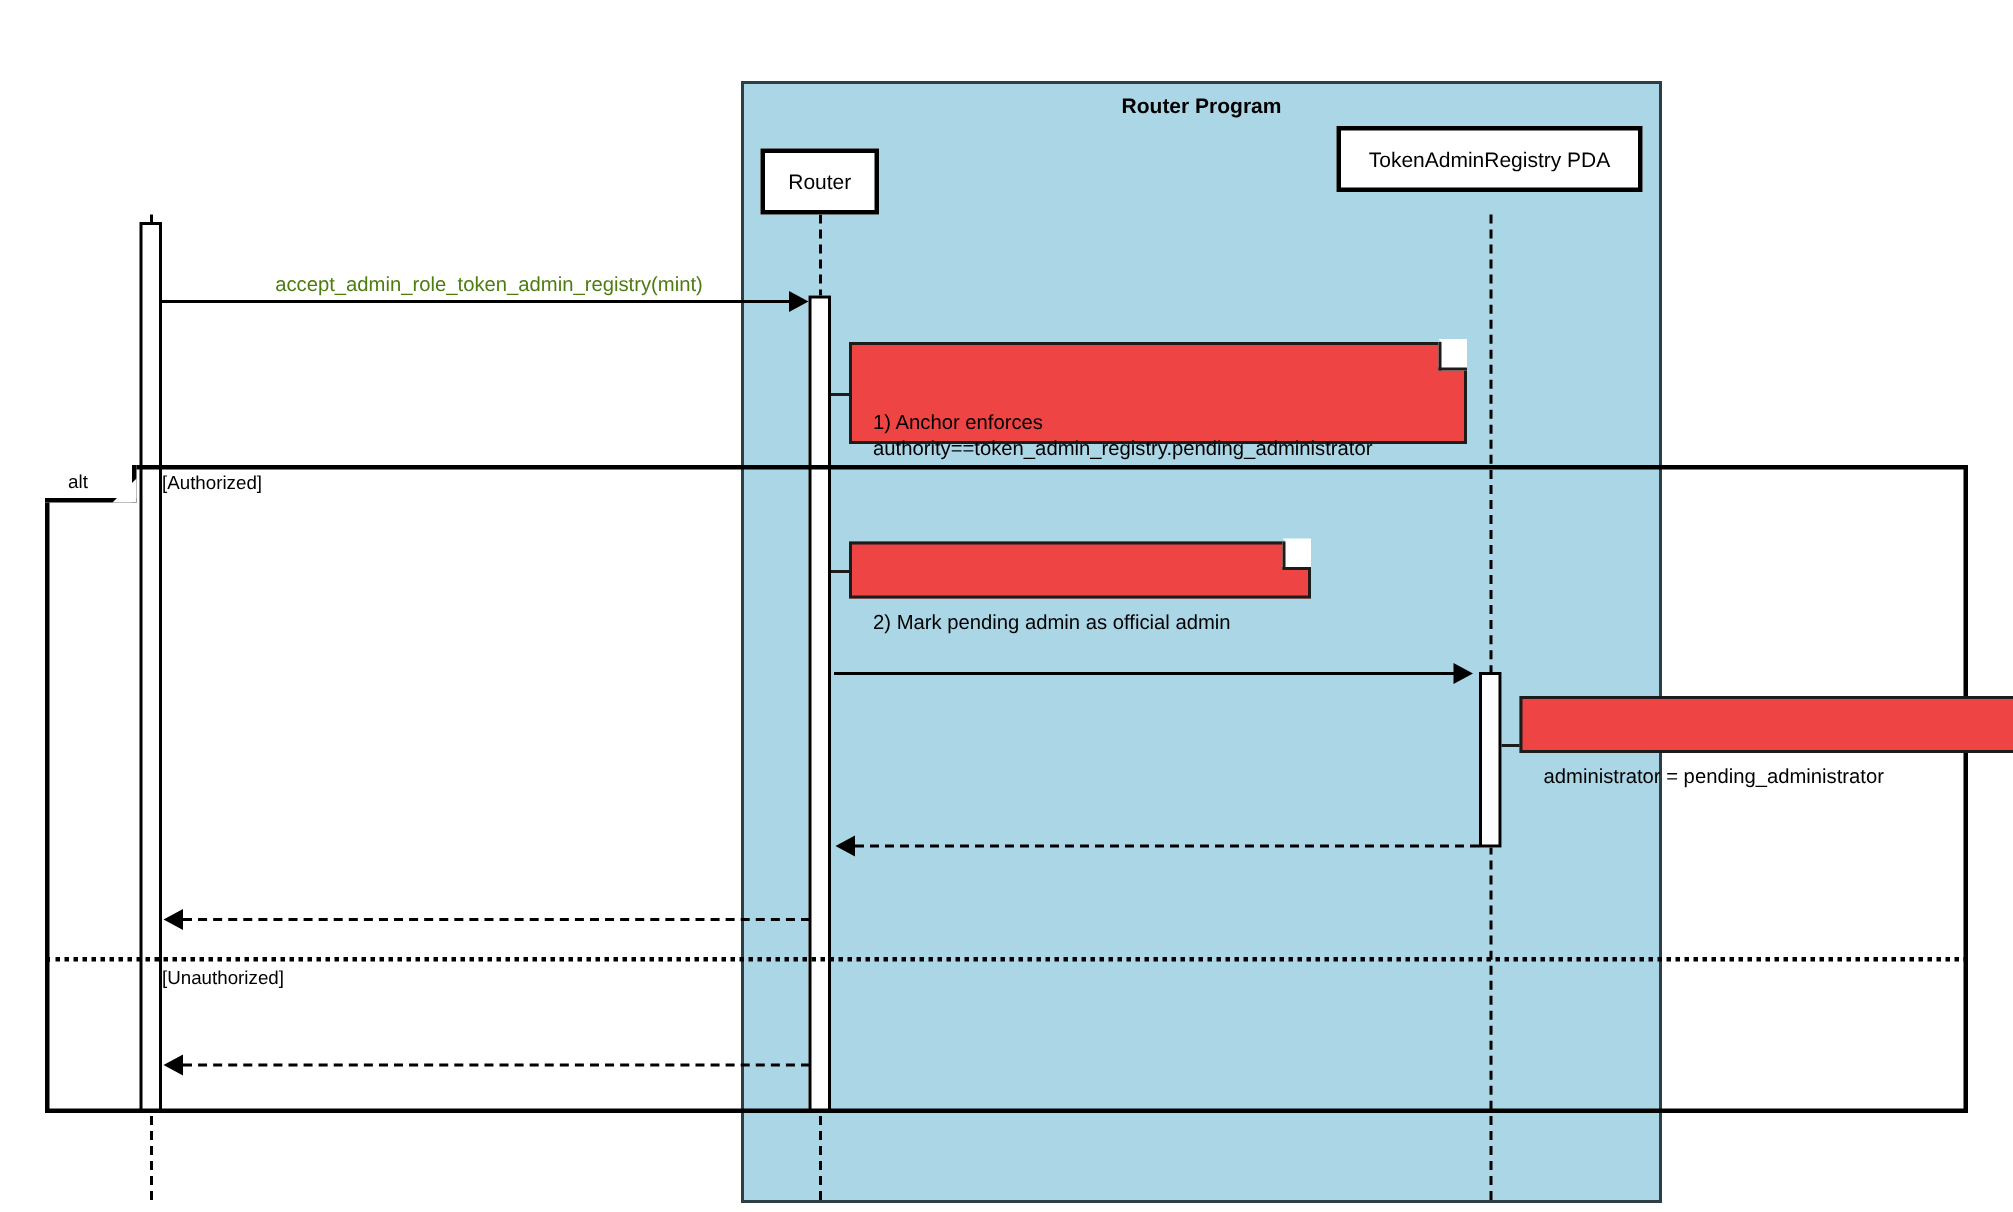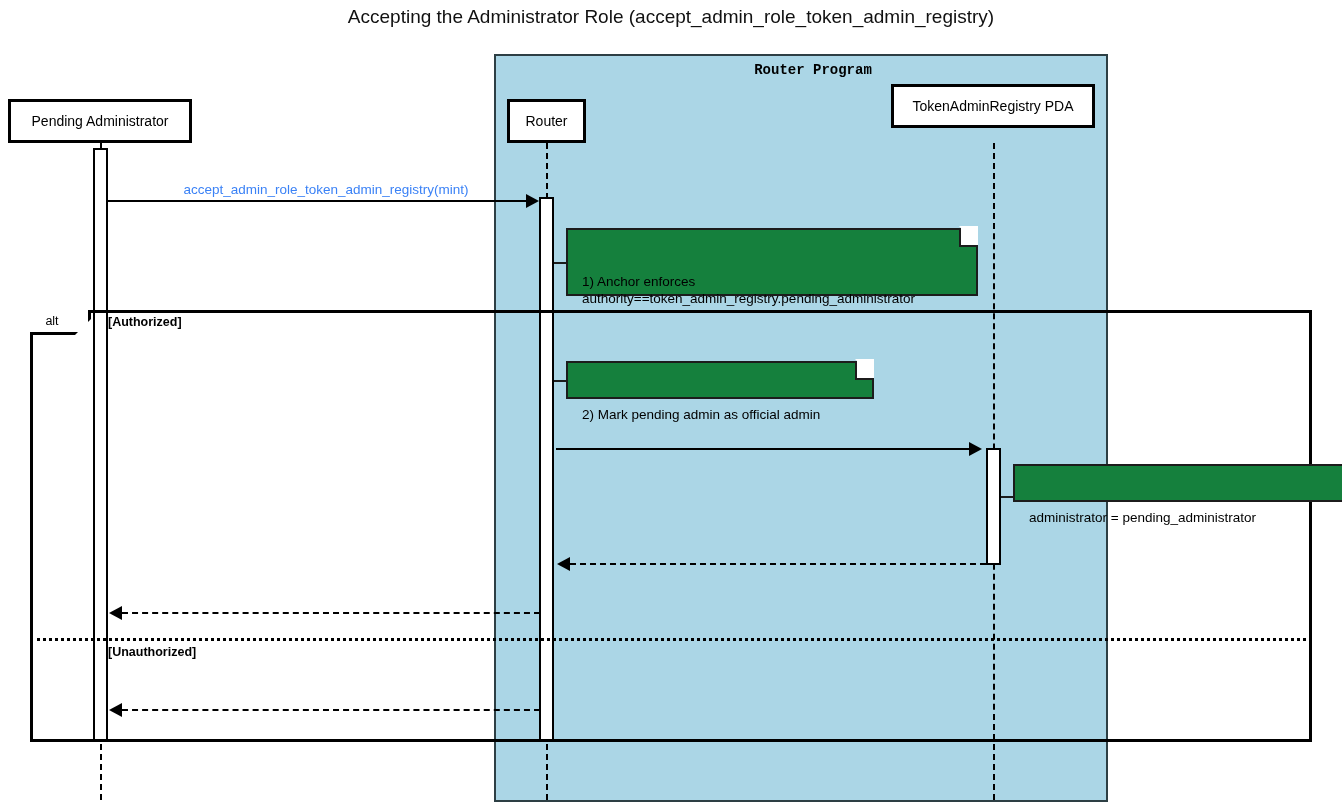--- a/index.html
+++ b/index.html
@@ -33,29 +33,28 @@
 
   
   .group-box {
     position: absolute;
     box-sizing: border-box;
     background: #abd6e6;
     border: 2px solid #2d3f44;
   }
   .group-title {
     position: absolute;
-    left: 12px;
+    left: 0;
     top: 6px;
     width: 100%;
     text-align: center;
     font-size: 14px;
     font-weight: bold;
     color: #000;
     white-space: nowrap;
-    font-family: Liberation Mono, monospace;
   }
 
   
   .participant {
     position: absolute;
     box-sizing: border-box;
     background: #ffffff;
     border: 3px solid #000000;
     display: flex;
     align-items: center;
@@ -99,31 +98,31 @@
   .arrow-left {
     position: absolute;
     width: 0; height: 0;
     border-top: 7px solid transparent;
     border-bottom: 7px solid transparent;
     border-right: 13px solid #000000;
   }
   .msg-label {
     position: absolute;
     font-size: 13.5px;
-    color: #3b82f6;
+    color: #4d7c0f;
     white-space: nowrap;
     text-align: center;
     background: transparent;
   }
 
   
   .note {
     position: absolute;
     box-sizing: border-box;
-    background: #15803d;
+    background: #ef4444;
     border: 2px solid #1c1c1c;
     font-size: 13.5px;
     color: #000;
     line-height: 1.32;
     padding: 7px 24px 7px 14px;
     white-space: pre-line;
   }
   .note .fold {
     position: absolute;
     top: -2px;
@@ -175,48 +174,44 @@
     position: absolute;
     right: -3px;
     bottom: -3px;
     width: 0; height: 0;
     border-bottom: 16px solid #ffffff;
     border-left: 16px solid transparent;
   }
   .frag-guard {
     position: absolute;
     font-size: 12.5px;
-    font-weight: bold;
+    font-weight: normal;
     color: #000;
     white-space: nowrap;
   }
   .frag-divider {
     position: absolute;
     height: 0;
     border-top: 3px dotted #000000;
   }
 </style>
 </head>
 <body>
 
 <div id="canvas">
 
-  <div class="diagram-title">Accepting the Administrator Role (accept_admin_role_token_admin_registry)</div>
 
   <div class="group-box" style="left:494px; top:54px; width:614px; height:748px;">
     <div class="group-title">Router Program</div>
   </div>
 
   <div class="lifeline" style="left:100px; top:143px; height:657px;"></div>
   <div class="lifeline" style="left:546px; top:143px; height:657px;"></div>
   <div class="lifeline" style="left:993px; top:143px; height:657px;"></div>
 
-  <div class="participant" style="left:8px; top:99px; width:184px; height:44px;">
-    <span>Pending Administrator</span>
-  </div>
 
   <div class="participant" style="left:507px; top:99px; width:79px; height:44px;">
     <span>Router</span>
   </div>
 
   <div class="participant" style="left:891px; top:84px; width:204px; height:44px;">
     <span>TokenAdminRegistry PDA</span>
   </div>
 
   <div class="activation" style="left:93px; top:148px; width:15px; height:594px;"></div>

